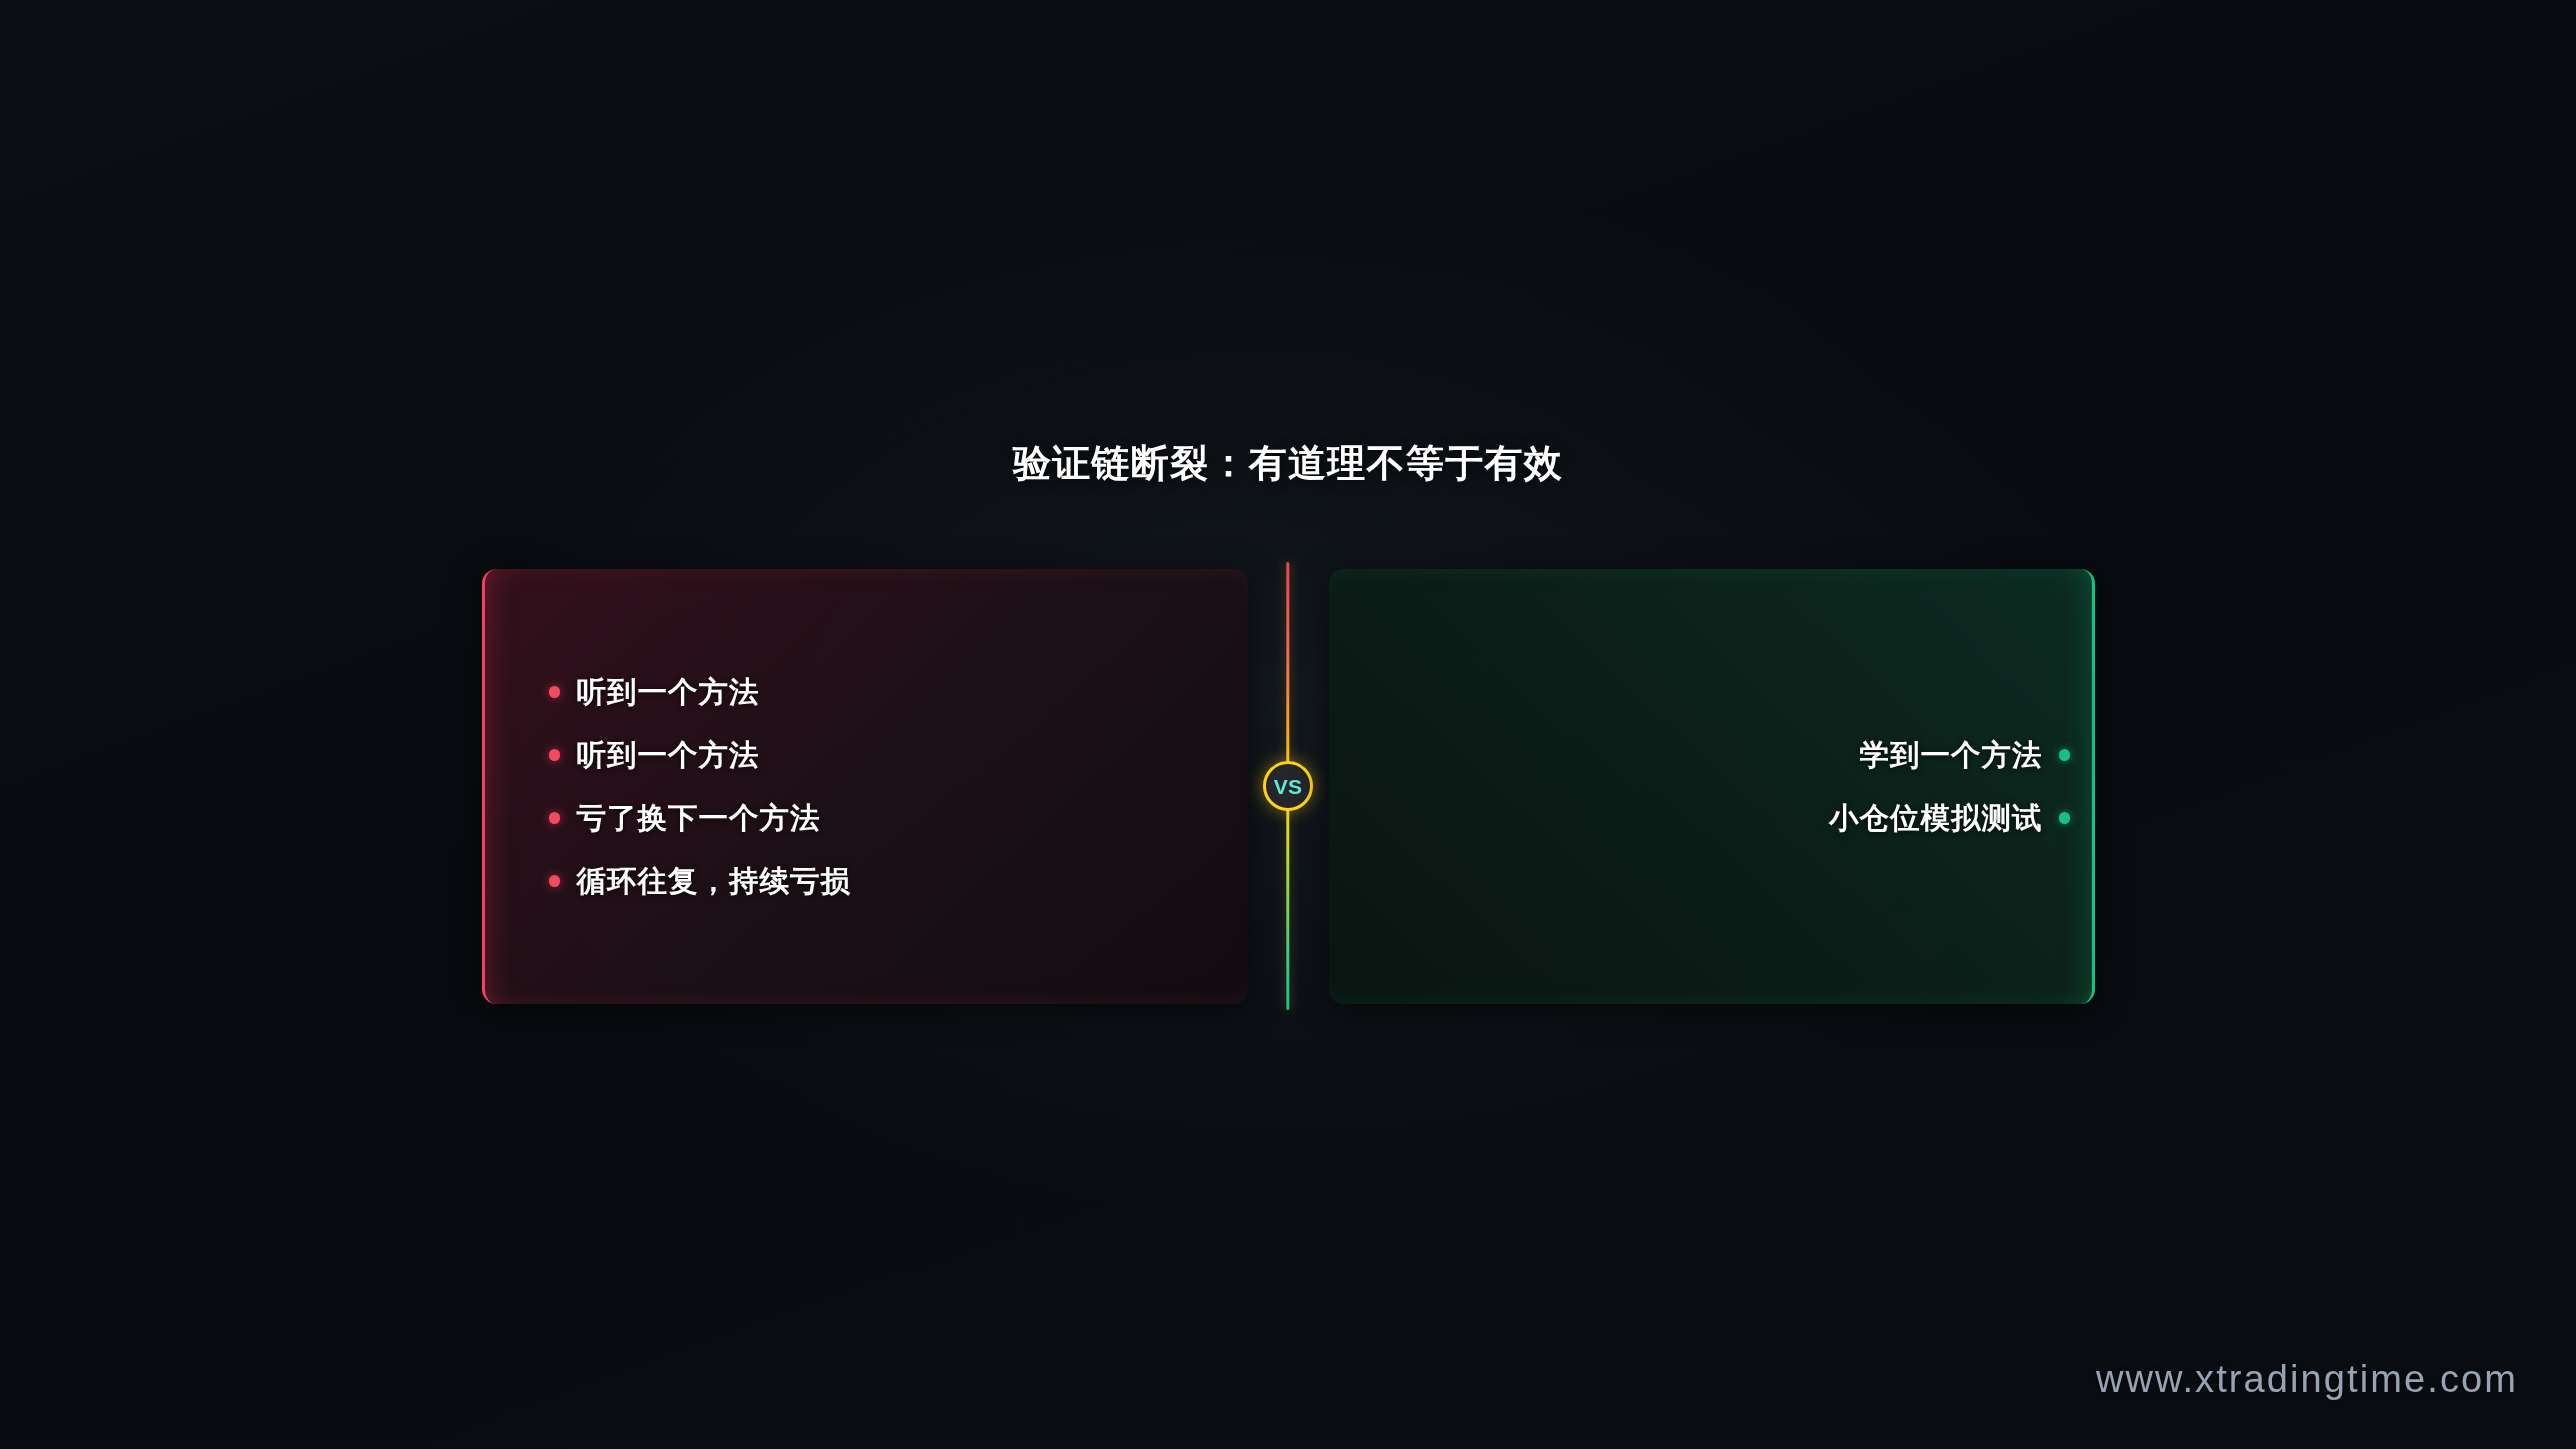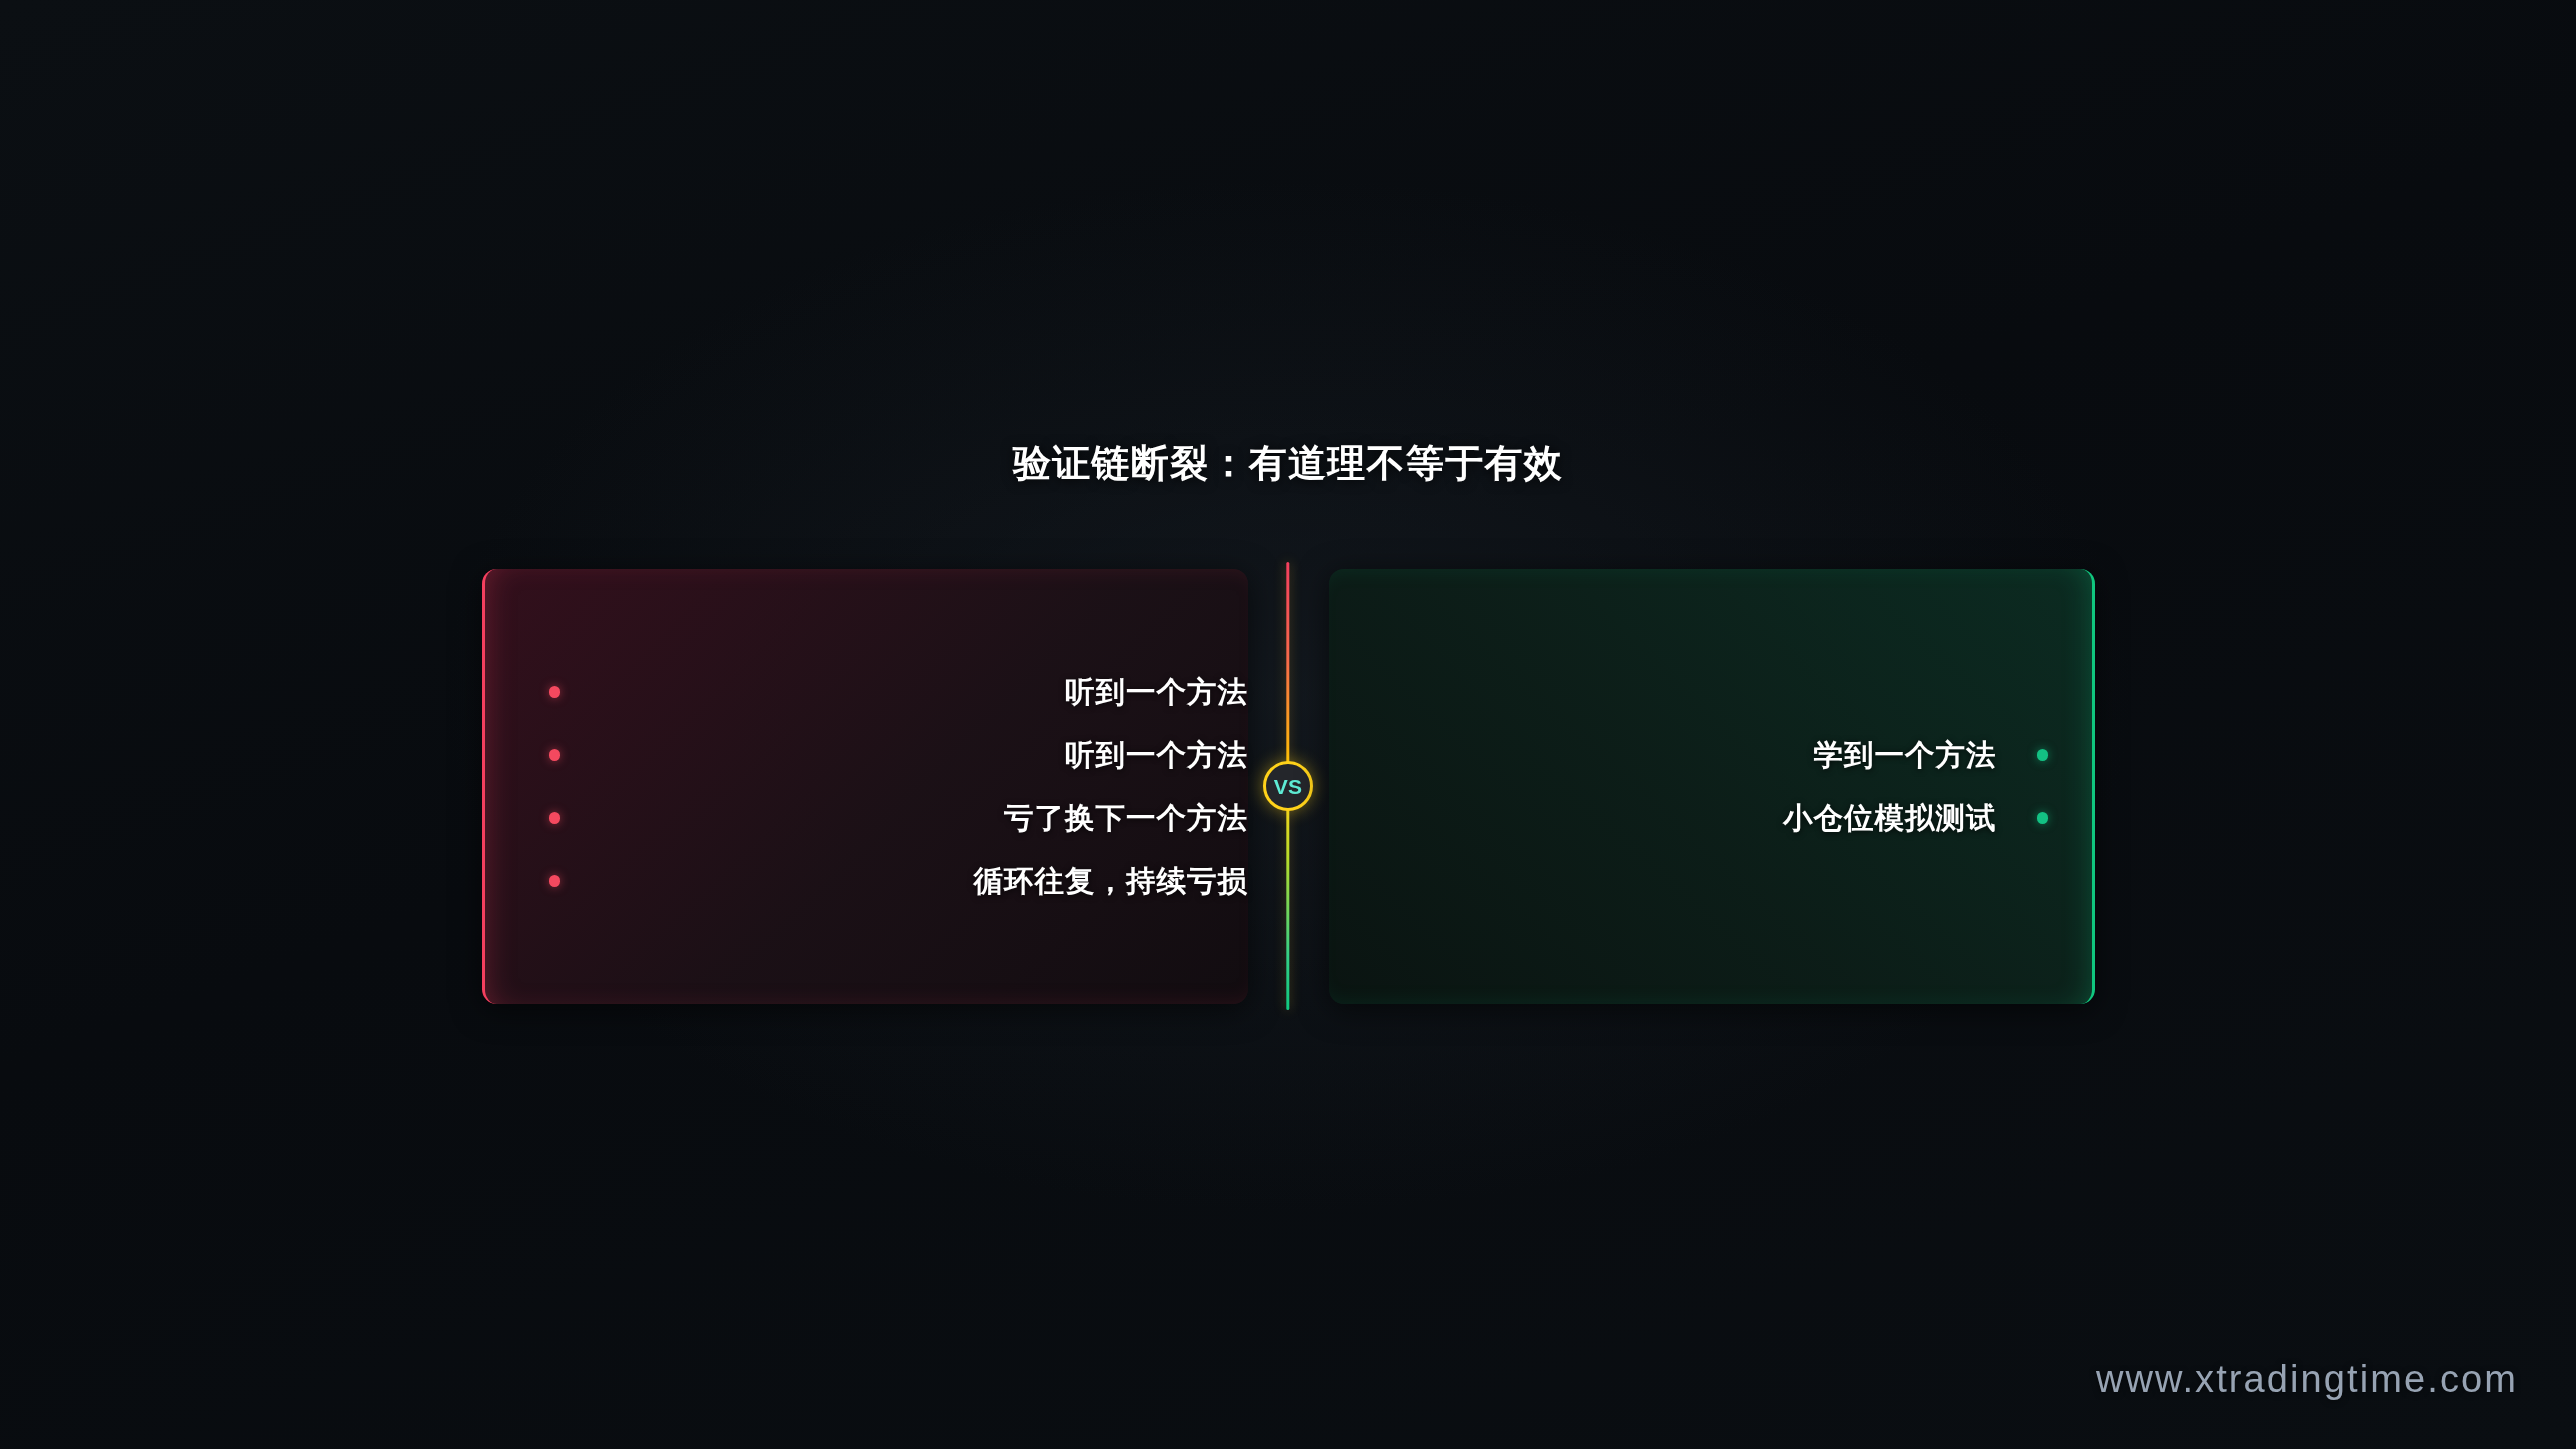--- a/index.html
+++ b/index.html
@@ -91,27 +91,26 @@
   }
 
   .row {
     display: flex;
     align-items: center;
     height: 43px;
     box-sizing: border-box;
   }
 
   .card-left .row {
-    justify-content: space-between;
+    justify-content: flex-start;
     padding-left: 64px;
   }
   .card-right .row {
     justify-content: flex-end;
-    padding-right: 44px;
-    gap: 24px;
+    padding-right: 22px;
   }
 
   .dot {
     width: 11.4px;
     height: 11.4px;
     border-radius: 50%;
     flex: none;
   }
   .dot-red   { background: #f4495f; box-shadow: 0 0 9.4px rgba(244,73,95,0.55); }
   .dot-green { background: #13c183; box-shadow: 0 0 9.4px rgba(19,193,131,0.55); }

